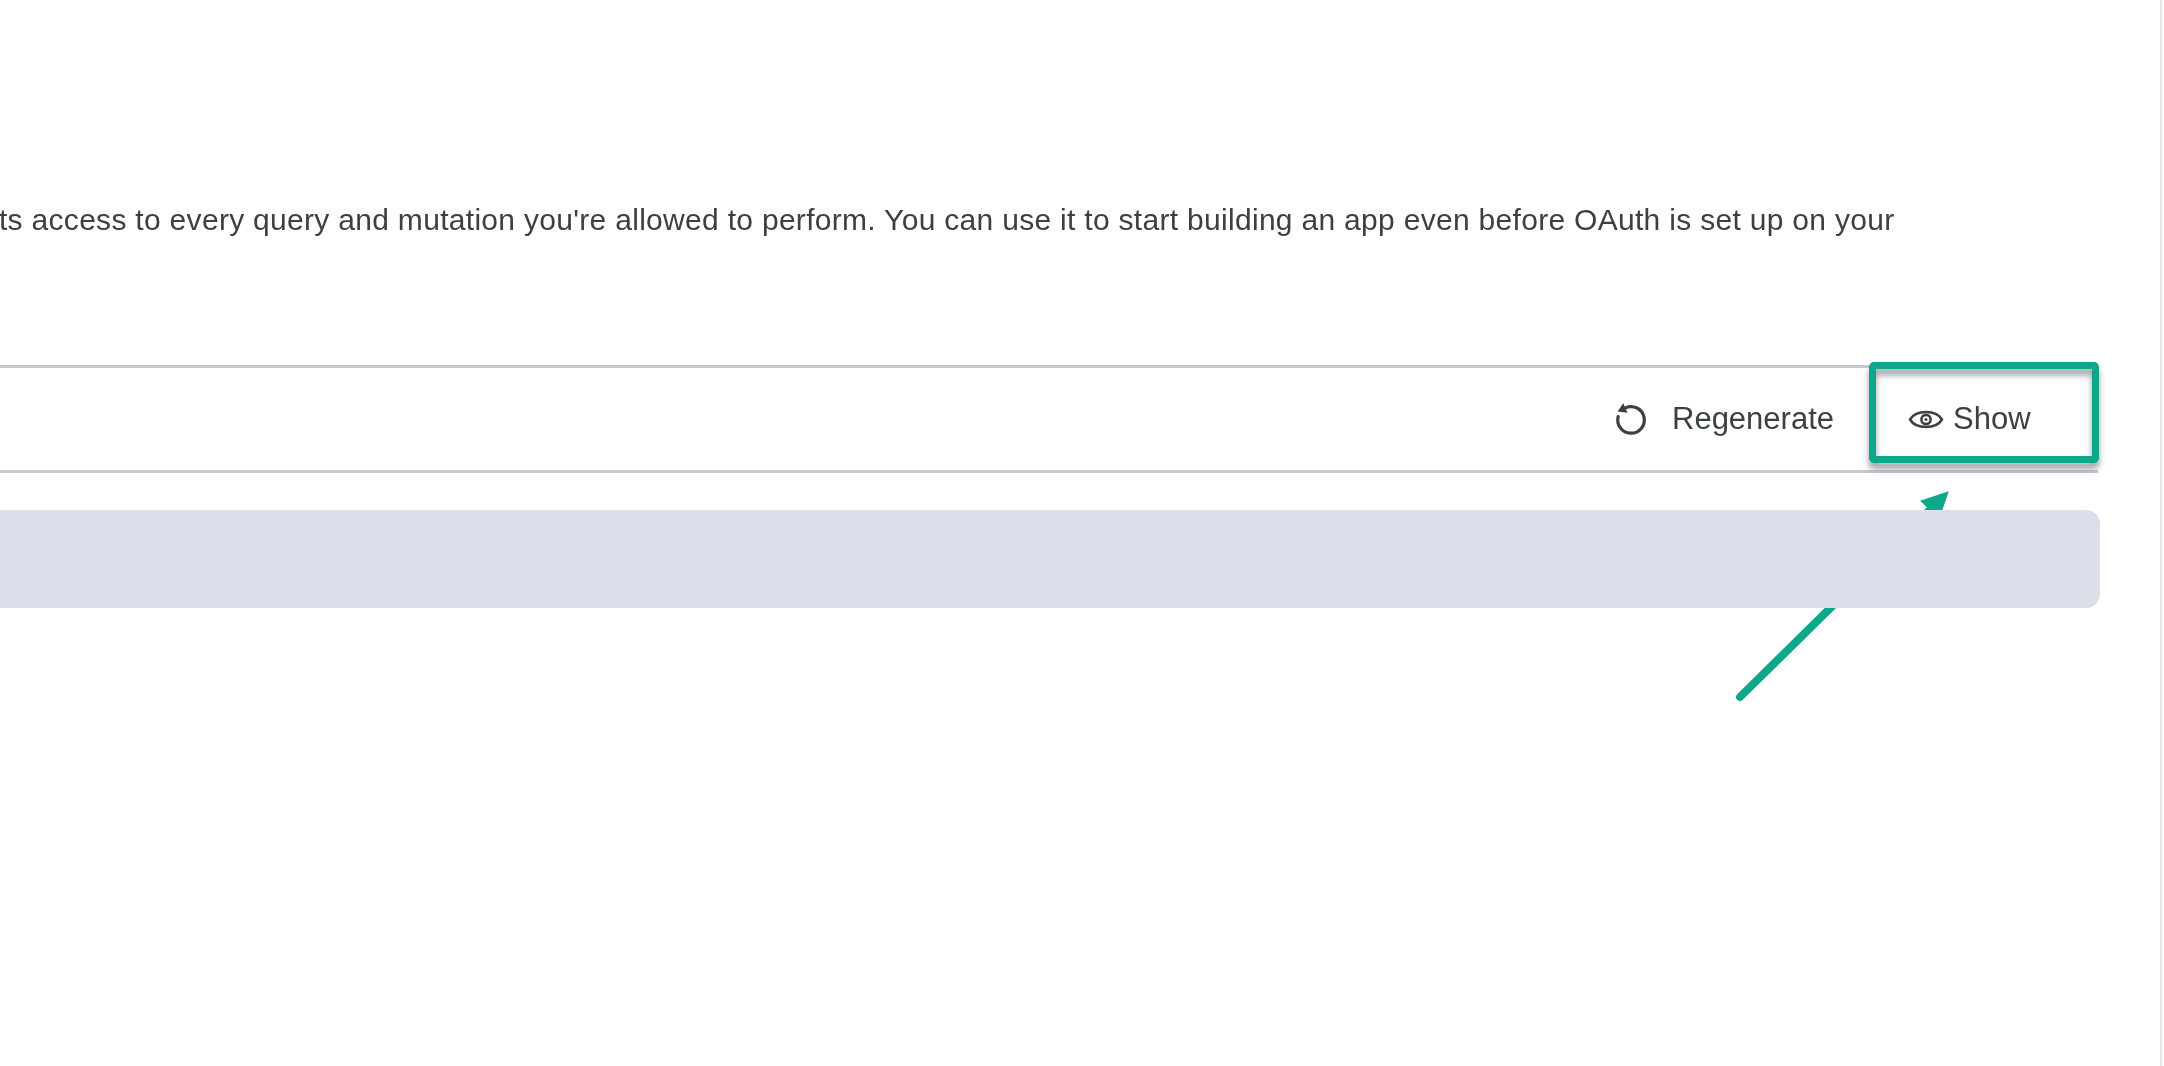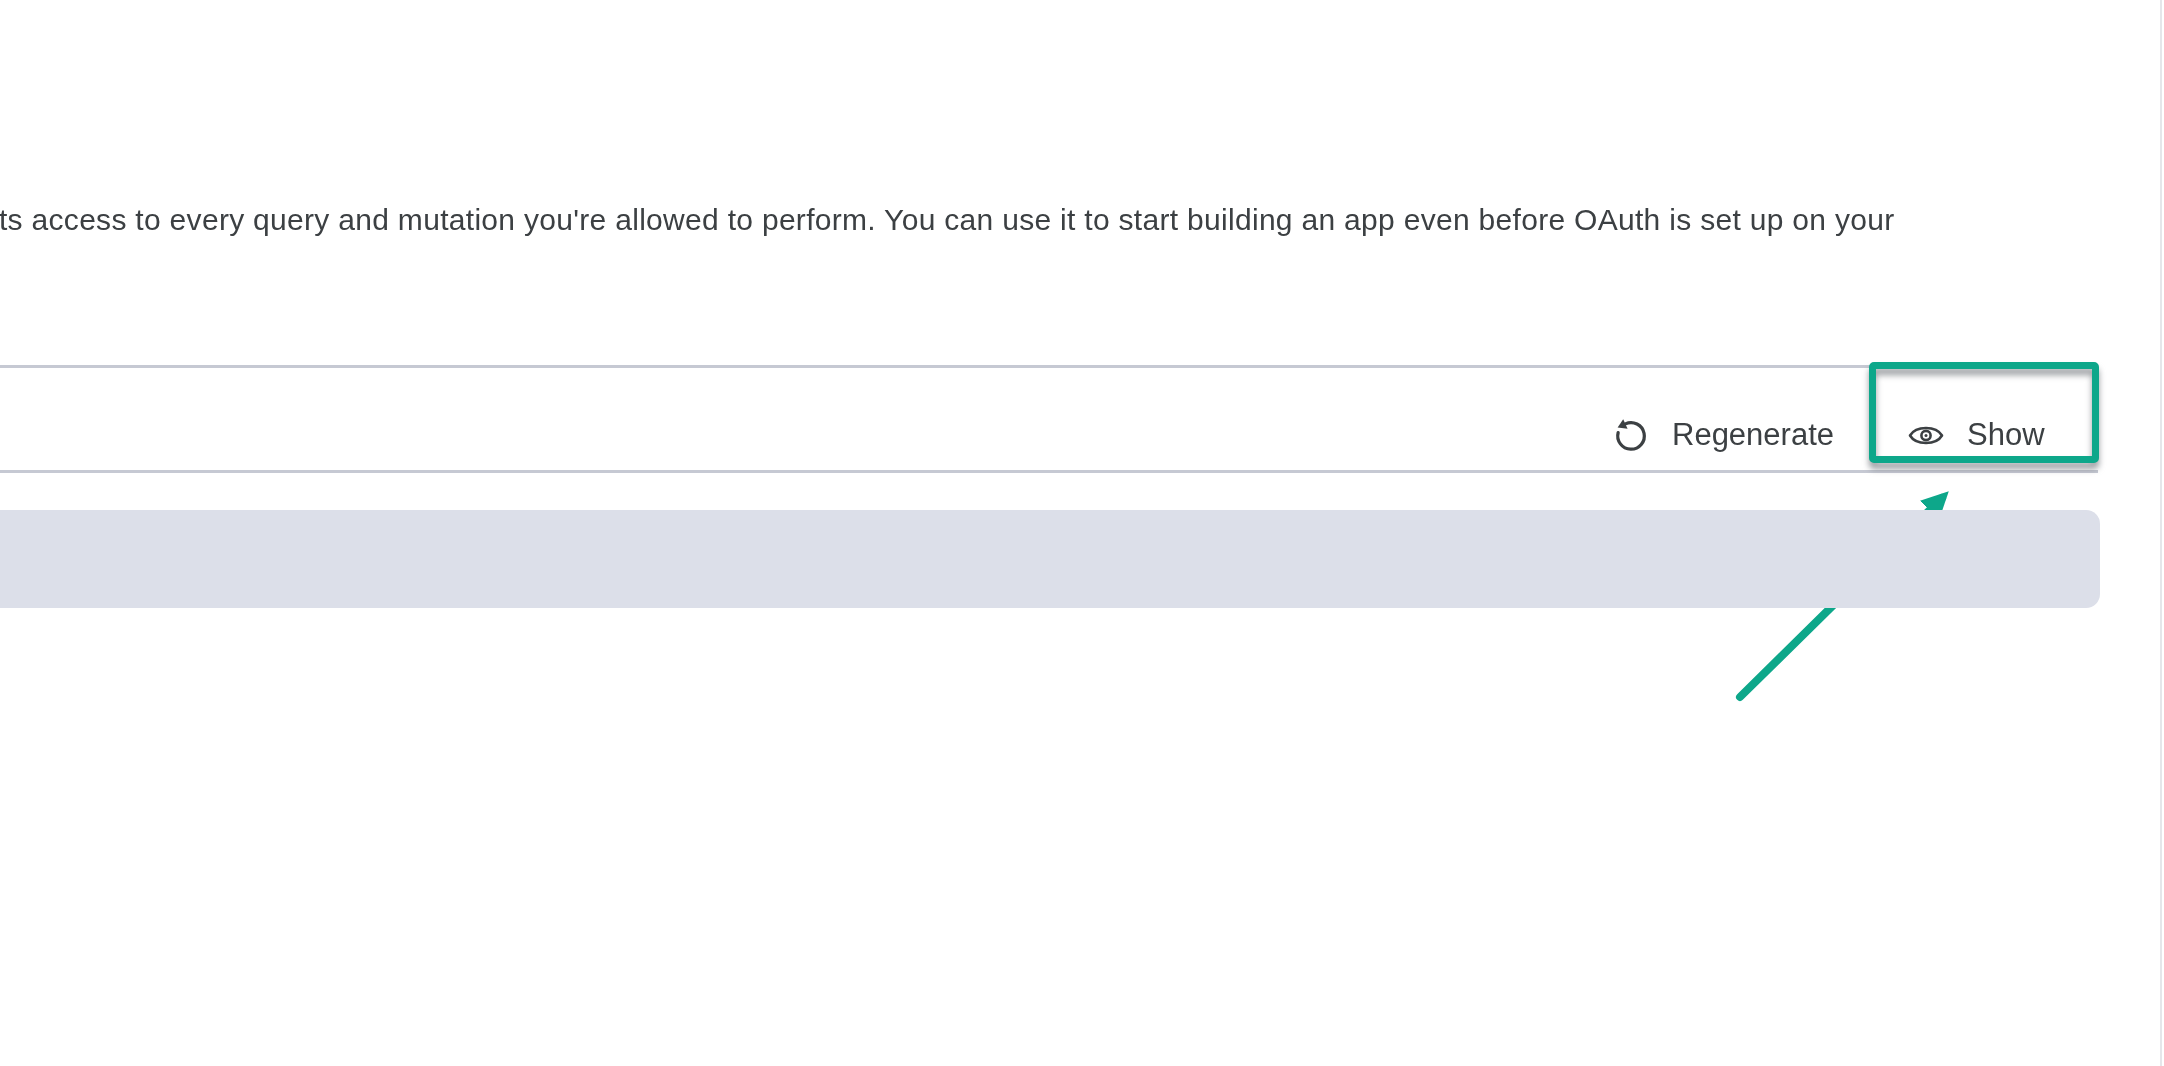--- a/index.html
+++ b/index.html
@@ -47,29 +47,28 @@
     position: absolute;
     top: 368px;
     height: 102px;
     display: flex;
     align-items: center;
     background: transparent;
     border: none;
     cursor: pointer;
     color: var(--text);
     font-family: "Liberation Sans", "DejaVu Sans", sans-serif;
-    margin-top: 16px;
   }
   .btn .label {
     font-size: 31px;
     color: var(--text);
     white-space: nowrap;
   }
   .btn-regenerate { left: 1612px; gap: 22px; }
-  .btn-show { left: 1908px; gap: 23px; }
+  .btn-show { left: 1908px; gap: 9px; }
   .icon-svg { display: block; }
   .annotation-box {
     position: absolute;
     left: 1869px; top: 362px;
     width: 230px; height: 101px;
     border: 7px solid var(--annotation);
     border-radius: 5px;
     background: transparent;
     filter: drop-shadow(0 6px 3px rgba(100,104,110,0.65));
     pointer-events: none;

